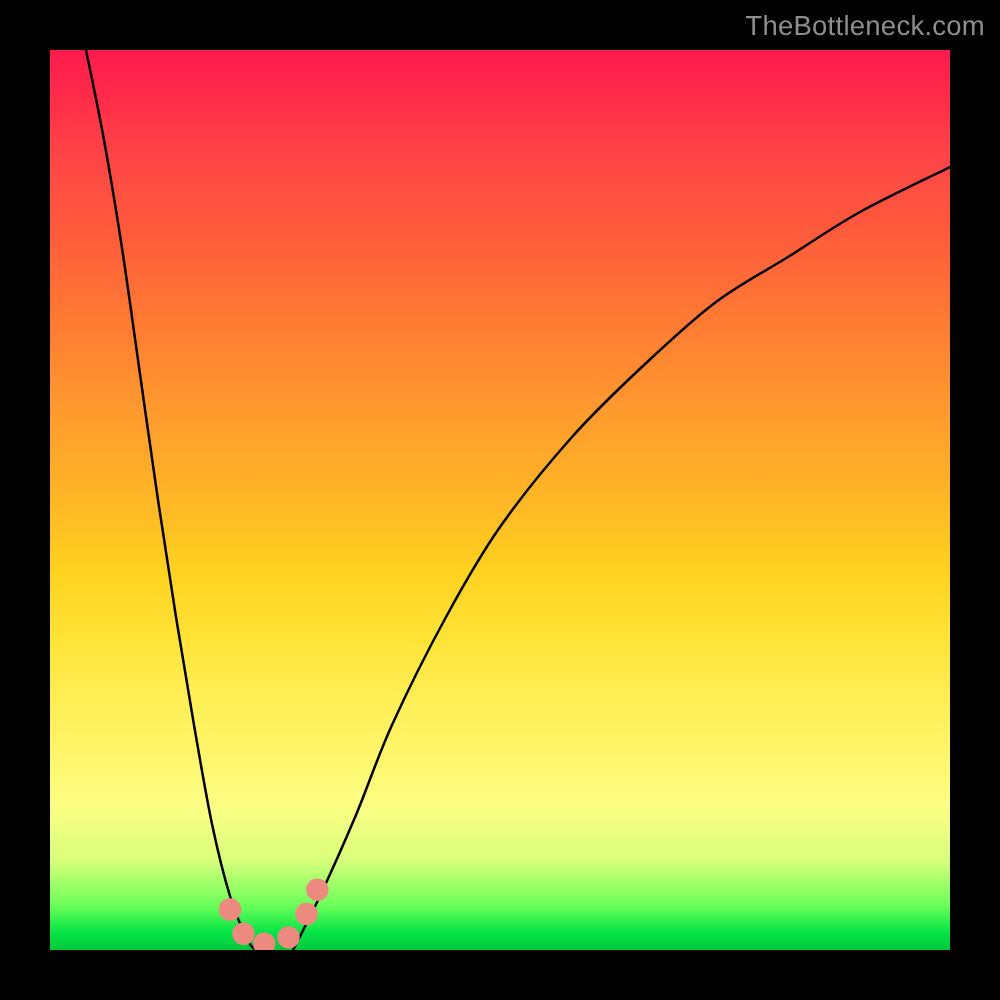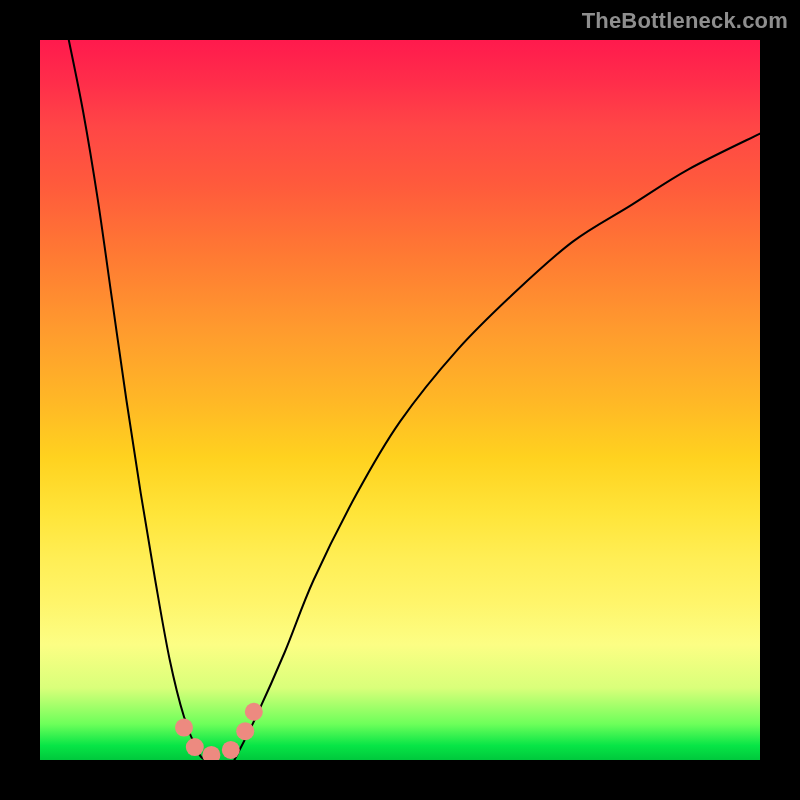--- a/index.html
+++ b/index.html
@@ -54,21 +54,20 @@
     );
   }
   .watermark {
     position: absolute;
     top: 8px;
     right: 12px;
     color: #8e8e8e;
     font-size: 22px;
     letter-spacing: 0.2px;
     pointer-events: none;
-    font-weight: bold;
   }
   svg.curves {
     position: absolute;
     left: 0;
     top: 0;
     width: 100%;
     height: 100%;
   }
   .curve {
     fill: none;

